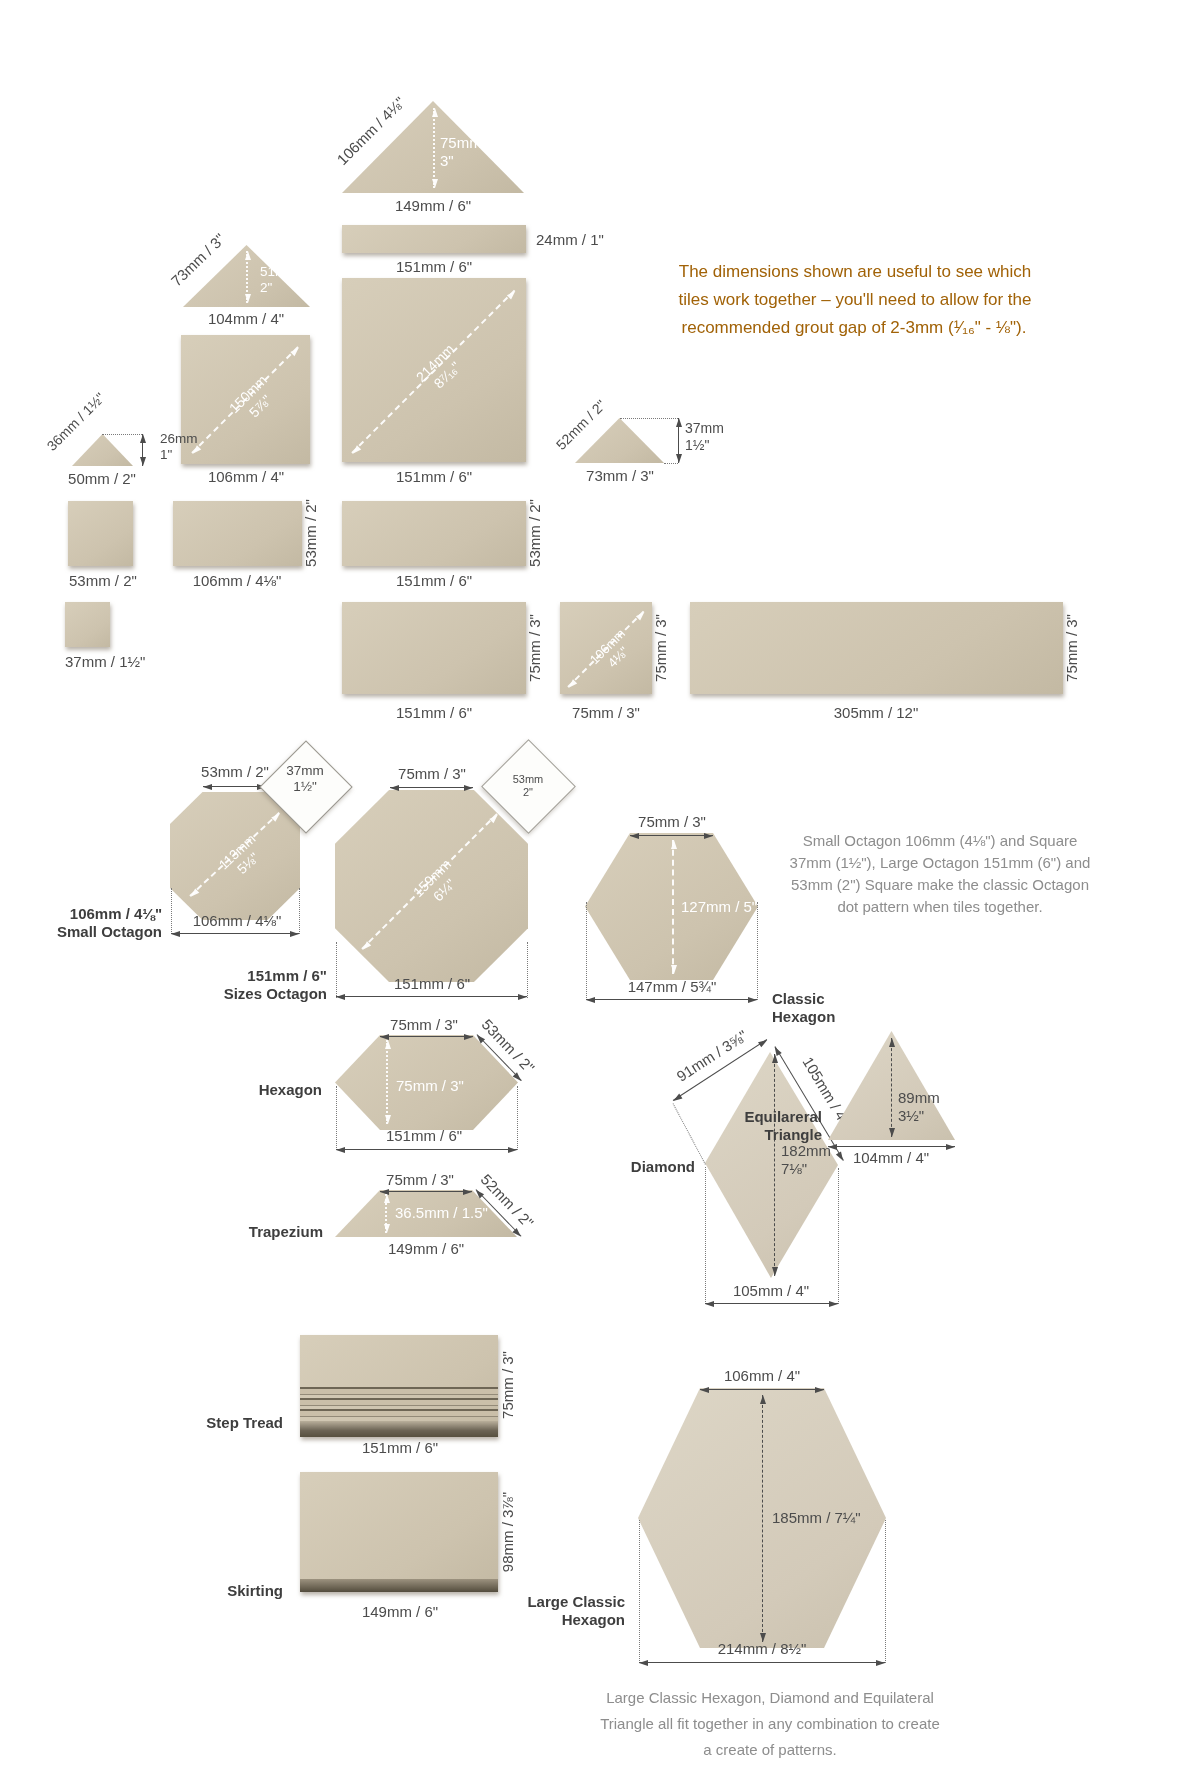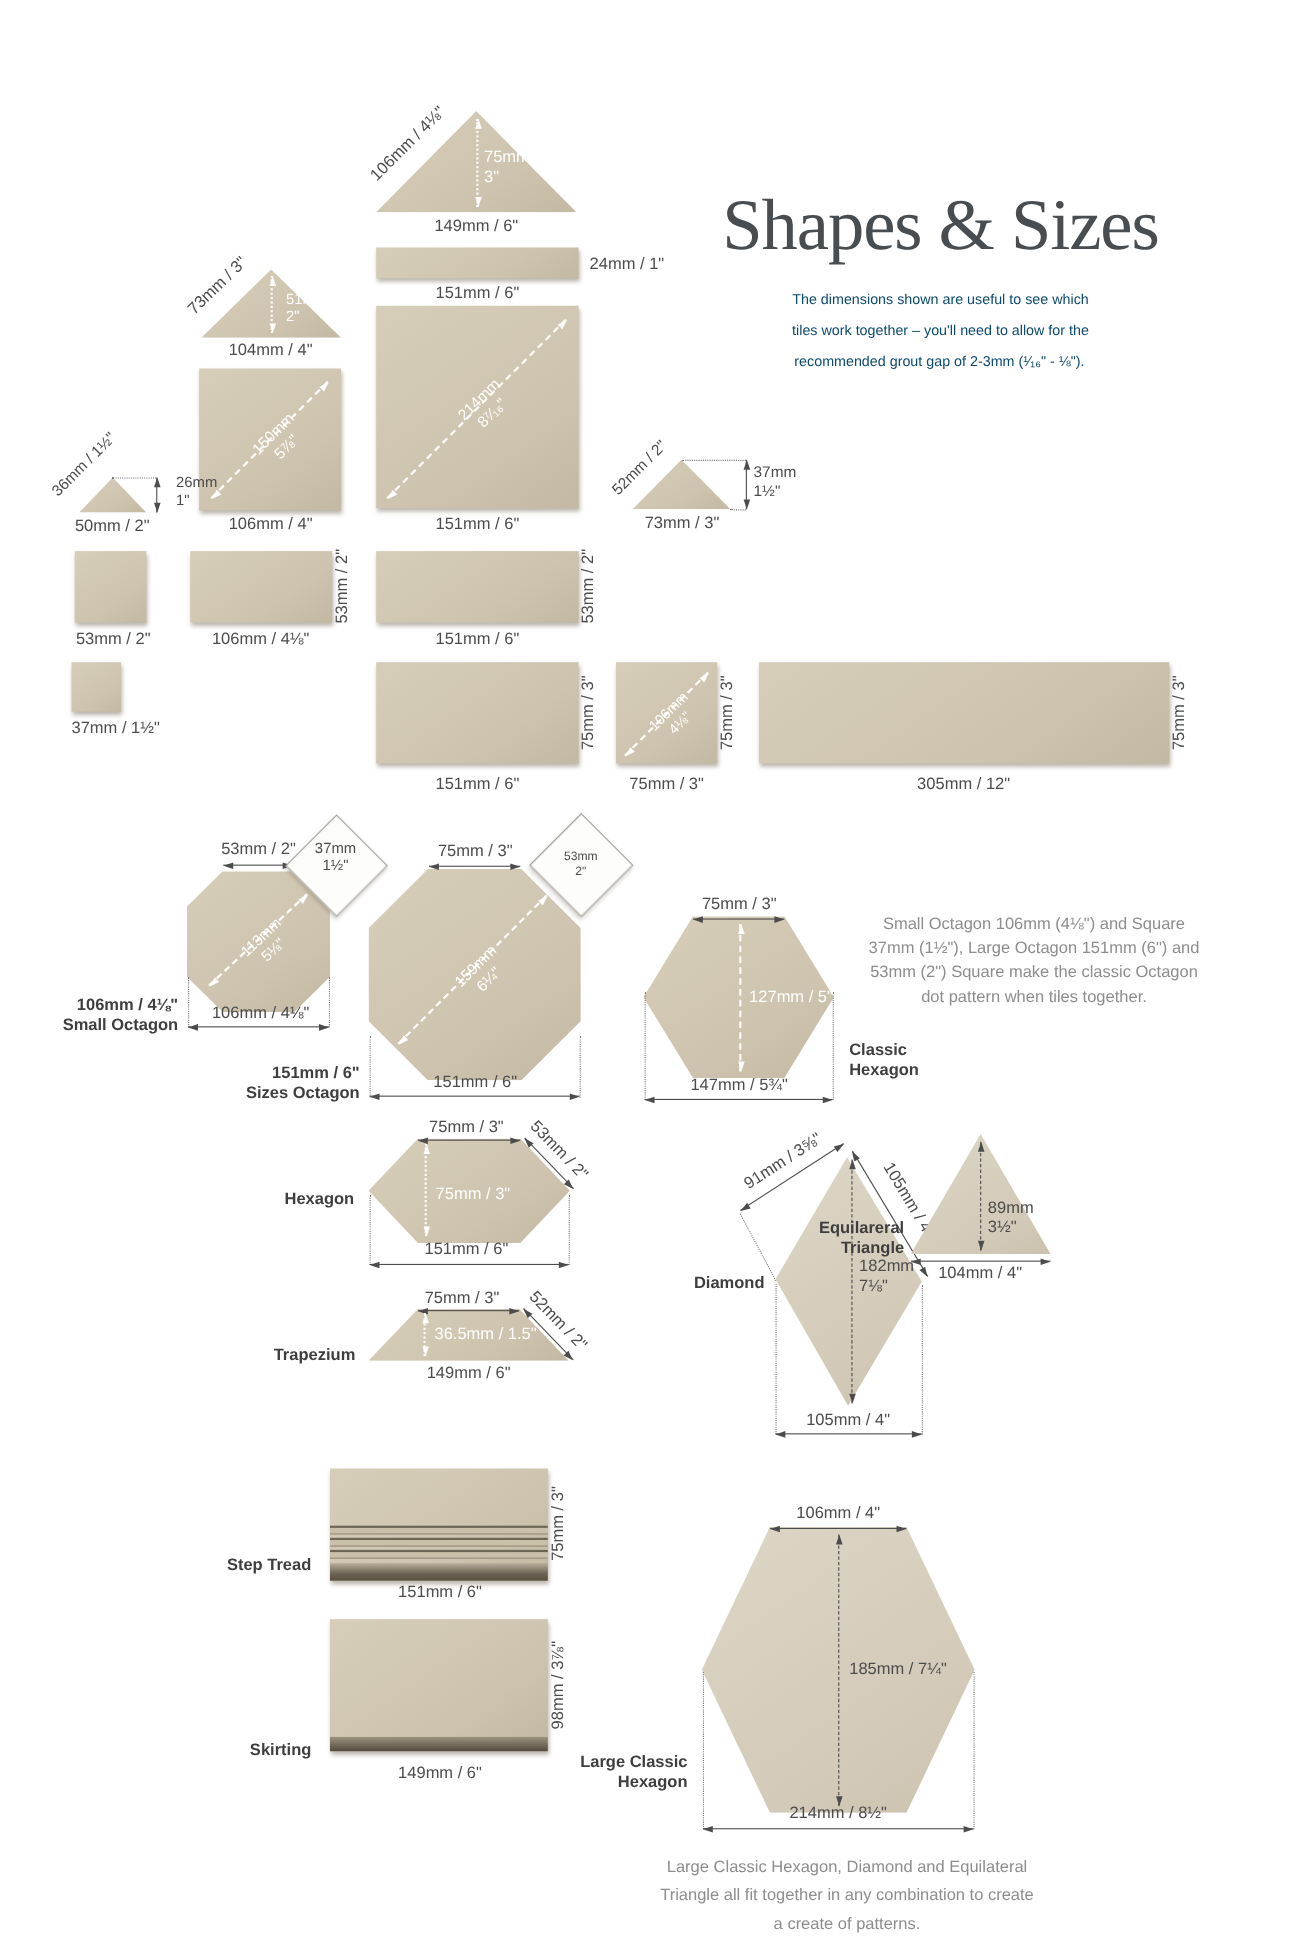--- a/index.html
+++ b/index.html
@@ -15,21 +15,21 @@
 .sm{font-size:13.5px}
 .b{font-weight:bold;color:#3e3e3e}
 .w{color:#fff}
 .c{transform:translate(-50%,-50%)}
 .ml{transform:translate(0,-50%)}
 .rr{text-align:right;transform:translate(0,-50%)}
 .ctr{text-align:center}
 .note{position:absolute;font-size:15px;color:#8d8d8d;white-space:nowrap;transform:translate(-50%,-50%)}
 #title{position:absolute;left:855px;top:205px;transform:translate(-50%,-50%);
  font-family:"Liberation Serif",serif;font-size:66px;letter-spacing:-1px;color:#474d50;white-space:nowrap}
-.sub{position:absolute;font-size:13px;color:#0c4a6e;white-space:nowrap;transform:translate(-50%,-50%)}
+.sub{position:absolute;font-size:17px;color:#a16207;white-space:nowrap;transform:translate(-50%,-50%)}
 .harrow,.darrow{position:absolute;height:0;border-top:1px solid #4c4c4c;color:#4c4c4c;transform-origin:0 50%}
 .darrow{border-top:2px dashed rgba(255,255,255,.93);color:rgba(255,255,255,.95)}
 .harrow::before,.darrow::before{content:"";position:absolute;left:0;top:-3.5px;width:0;height:0;
  border:3.5px solid transparent;border-left:0;border-right:9px solid currentColor}
 .harrow::after,.darrow::after{content:"";position:absolute;right:0;top:-3.5px;width:0;height:0;
  border:3.5px solid transparent;border-right:0;border-left:9px solid currentColor}
 .varrow{position:absolute;width:0;border-left:1px solid #4c4c4c;color:#4c4c4c}
 .varrow::before{content:"";position:absolute;left:-3.5px;top:0;width:0;height:0;
  border:3.5px solid transparent;border-top:0;border-bottom:9px solid currentColor}
 .varrow::after{content:"";position:absolute;left:-3.5px;bottom:0;width:0;height:0;
@@ -41,21 +41,20 @@
 .doth{position:absolute;height:0;border-top:1px dotted #7a7a7a;transform-origin:0 50%}
 .groove{position:absolute;left:0;width:100%;height:5px;background:#cabfa9;
  border-top:2px solid #6e6655;border-bottom:1px solid #938a78}
 .band{position:absolute;left:0;bottom:0;width:100%}
 </style>
 </head>
 <body>
 
 <div id="canvas">
 
-  <div id="title">Shapes &amp; Sizes</div>
   <div class="sub" style="left:855px;top:272px">The dimensions shown are useful to see which</div>
   <div class="sub" style="left:855px;top:300px">tiles work together – you'll need to allow for the</div>
   <div class="sub" style="left:854px;top:328px">recommended grout gap of 2-3mm (¹⁄₁₆" - ⅛").</div>
 
   <div class="tile" style="left:342px;top:101px;width:182px;height:92px;clip-path:polygon(50% 0,100% 100%,0 100%)"></div>
   <div class="varrow wdot" style="left:433px;top:108px;height:80px"></div>
   <div class="dim c" style="left:371px;top:131px;transform:translate(-50%,-50%) rotate(-45deg)">106mm / 4⅛"</div>
   <div class="dim w ml" style="left:440px;top:152px">
       <span>75mm</span>
       <span>3"</span>
@@ -189,21 +188,21 @@
 
   <div class="tile" style="left:585px;top:833px;width:173px;height:147px;clip-path:polygon(26% 0,74% 0,100% 50%,74% 100%,26% 100%,0 50%)"></div>
   <div class="dim c" style="left:672px;top:822px">75mm / 3"</div>
   <div class="harrow" style="left:630px;top:835px;width:83px"></div>
   <div class="varrow wdash" style="left:672px;top:840px;height:134px"></div>
   <div class="dim w ml" style="left:681px;top:907px">127mm / 5"</div>
   <div class="dotv" style="left:586px;top:902px;height:98px"></div>
   <div class="dotv" style="left:757px;top:902px;height:98px"></div>
   <div class="dim c" style="left:672px;top:987px">147mm / 5¾"</div>
   <div class="harrow" style="left:586px;top:999px;width:171px"></div>
-  <div class="dim b ml" style="left:772px;top:964px">
+  <div class="dim b ml" style="left:772px;top:1008px">
       <span>Classic</span>
       <span>Hexagon</span>
     </div>
 
   <div class="note" style="left:940px;top:840px">Small Octagon 106mm (4⅛") and Square</div>
   <div class="note" style="left:940px;top:862px">37mm (1½"), Large Octagon 151mm (6") and</div>
   <div class="note" style="left:940px;top:884px">53mm (2") Square make the classic Octagon</div>
   <div class="note" style="left:940px;top:906px">dot pattern when tiles together.</div>
 
   <div class="tile" style="left:335px;top:1035px;width:183px;height:95px;clip-path:polygon(24.6% 0,75.4% 0,100% 50%,75.4% 100%,24.6% 100%,0 50%)"></div>

